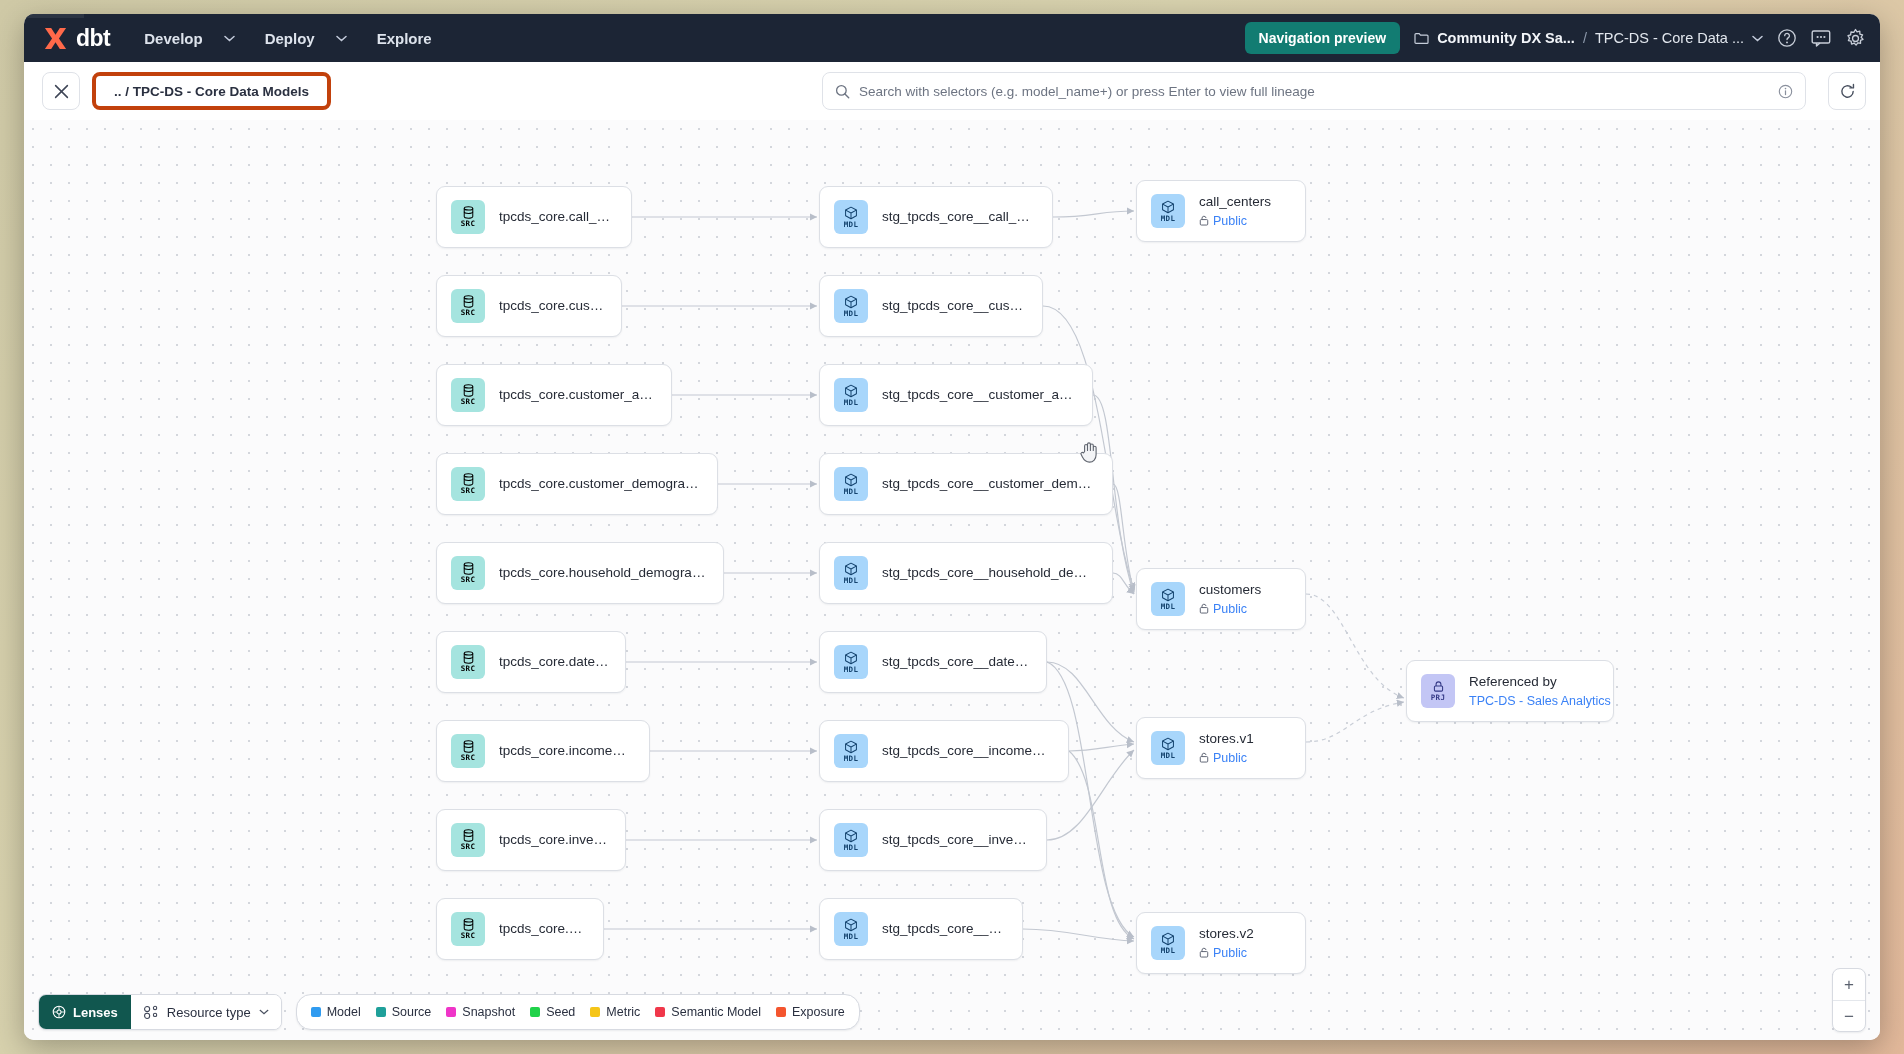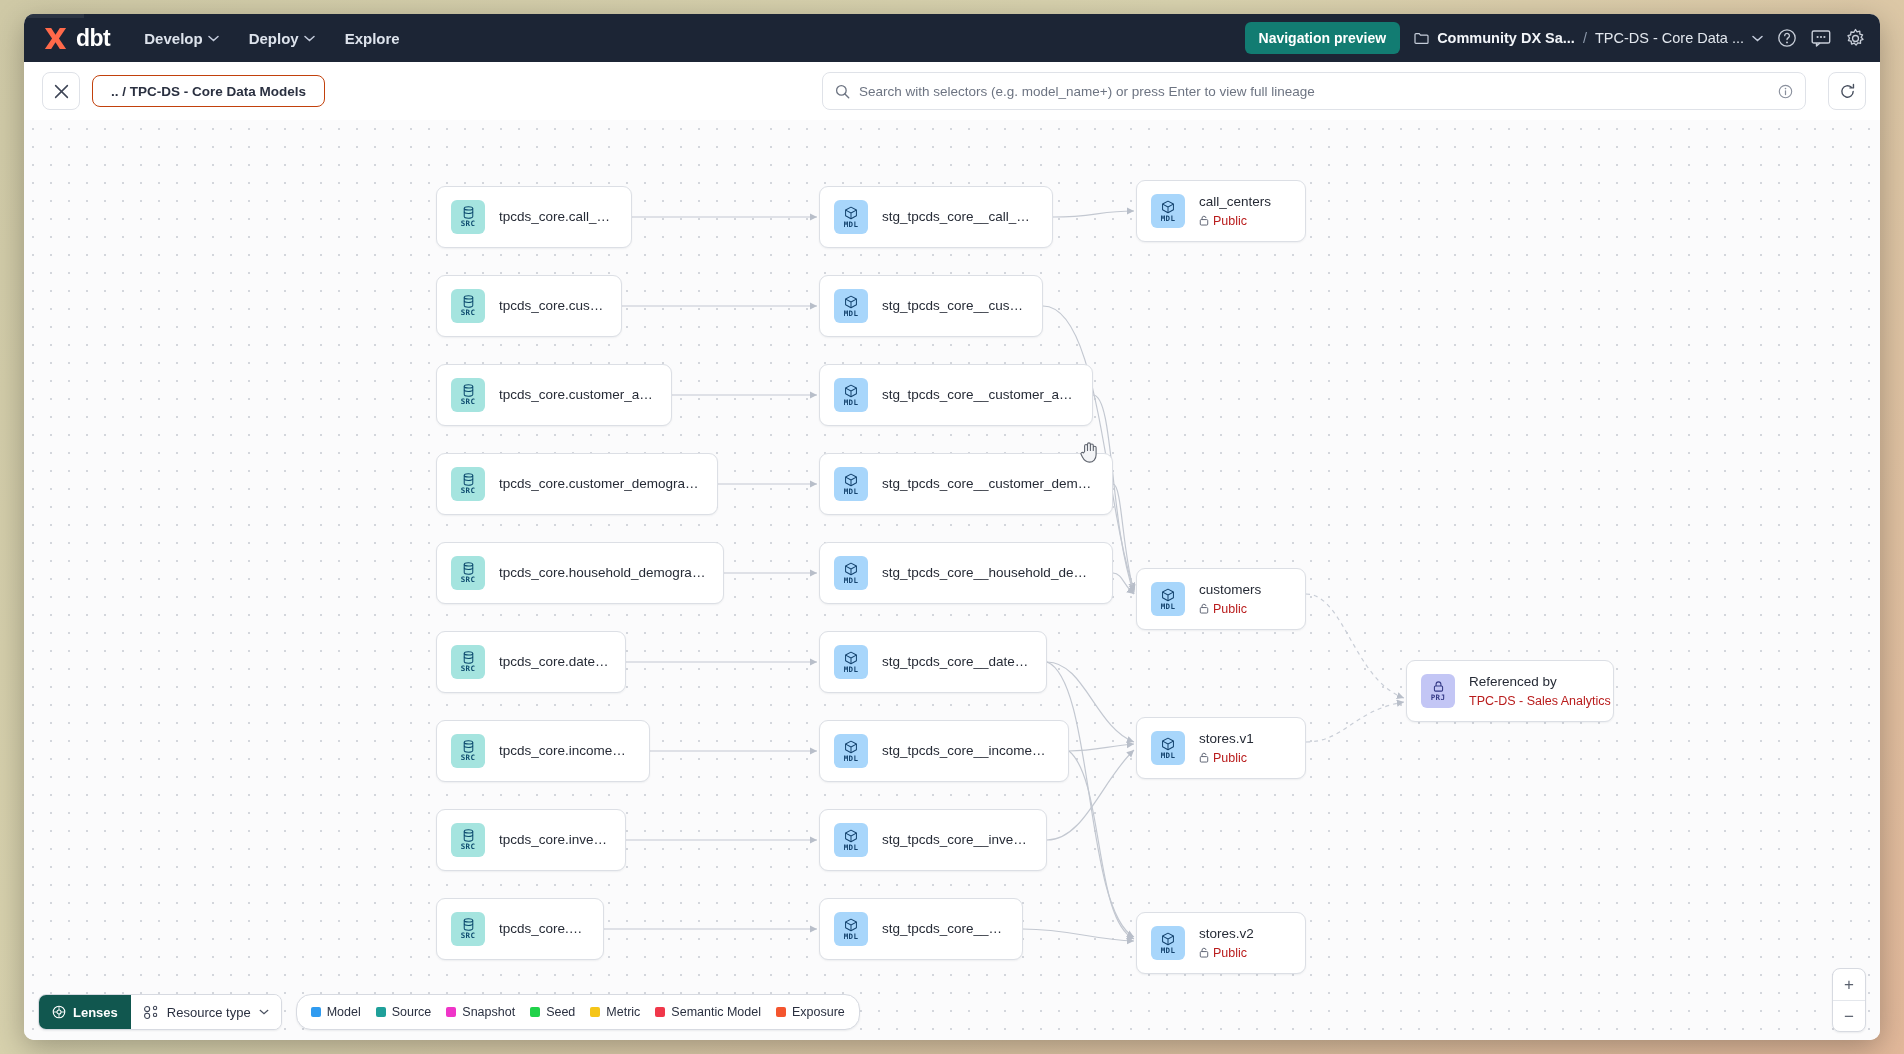--- a/index.html
+++ b/index.html
@@ -30,21 +30,21 @@
     height: 48px;
     background: #1c2535;
     display: flex; align-items: center;
     padding: 0 14px 0 18px;
     color: #e8ecf3;
   }
   .logo-wrap { display: flex; align-items: center; gap: 7px; margin-right: 34px; }
   .logo-mark { width: 27px; height: 25px; display:block; }
   .logo-text { font-size: 23px; font-weight: 700; letter-spacing: -0.5px; color:#fff; }
   .nav-item {
-    display: flex; align-items: center; gap: 5px;
+    display: flex; align-items: center; gap: 21px;
     font-size: 15px; font-weight: 600; color: #dde3ec;
     margin-right: 30px; cursor: pointer;
     white-space: nowrap;
   }
   .chev { display:block; }
   .topbar-right { margin-left: auto; display:flex; align-items:center; gap: 14px; }
   #nav-preview-btn {
     background: #127c72;
     color: #ffffff;
     font-size: 14px; font-weight: 600;
@@ -70,22 +70,22 @@
     z-index: 6;
   }
   #close-lineage-btn {
     width: 38px; height: 38px;
     border: 1px solid #dfe2e8; border-radius: 8px;
     background:#fff; display:flex; align-items:center; justify-content:center;
     cursor: pointer; margin-left: 8px;
   }
   #breadcrumb-pill {
     margin-left: 12px;
-    height: 32px; padding: 14px 18px;
-    border: 1px solid #c2410c; border-radius: 8px;
+    height: 38px; padding: 14px 18px;
+    border: 4px solid #c2410c; border-radius: 8px;
     background:#fff;
     display:flex; align-items:center;
     font-size: 13.5px; font-weight: 600; color:#2a3040;
     cursor: pointer; white-space: nowrap;
   }
   #search-area { margin-left: auto; display:flex; align-items:center; gap: 22px; }
   #search-box {
     width: 984px; height: 38px;
     border: 1px solid #dfe2e8; border-radius: 8px;
     background: #fff;
@@ -143,31 +143,31 @@
     gap: 0px;
   }
   .badge .bi { display:block; }
   .badge .btxt {
     font-family: "DejaVu Sans Mono", monospace;
     font-size: 7.5px; font-weight: 700;
     letter-spacing: .3px;
     line-height: 1;
     margin-top: 1px;
   }
-  .badge-src { background: #a5e4df; color: #0c4a6e; }
+  .badge-src { background: #a5e4df; color: #000000; }
   .badge-mdl { background: #a8d6fb; color: #14436e; }
   .badge-prj { background: #c3c6f5; color: #353a86; }
   .node-texts { display:flex; flex-direction:column; justify-content:flex-end; min-width:0; }
   .node-title {
     font-size: 13.5px; color: #262b36; line-height: 1.25;
     white-space: nowrap; overflow: hidden; text-overflow: ellipsis;
   }
   .node-sub {
     display:flex; align-items:center; gap: 4px;
-    font-size: 12.5px; color: #b91c1c; margin-top: 3px;
+    font-size: 12.5px; color: #3b82f6; margin-top: 3px;
     white-space: nowrap;
   }
 
   
   #bottombar {
     position: absolute;
     left: 0; bottom: 0; width: 1856px; height: 56px;
     display: flex; align-items: center;
     padding: 0 14px;
     pointer-events: none;

